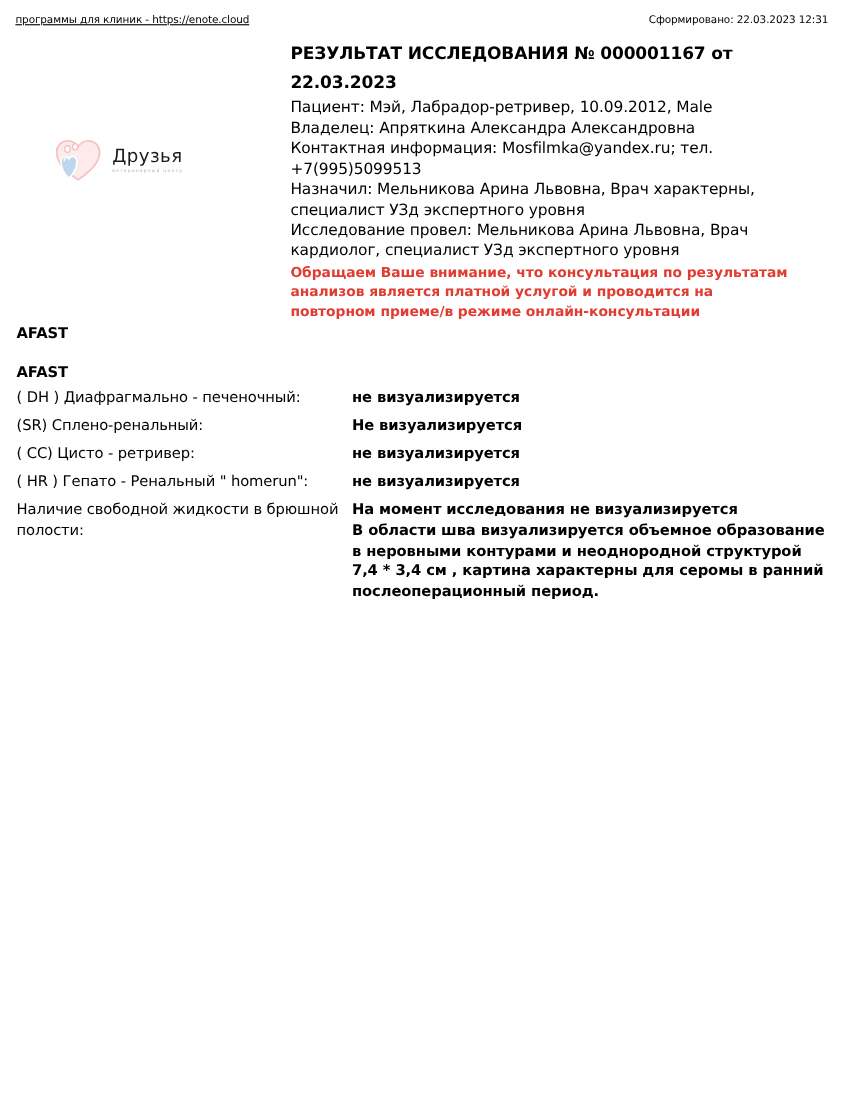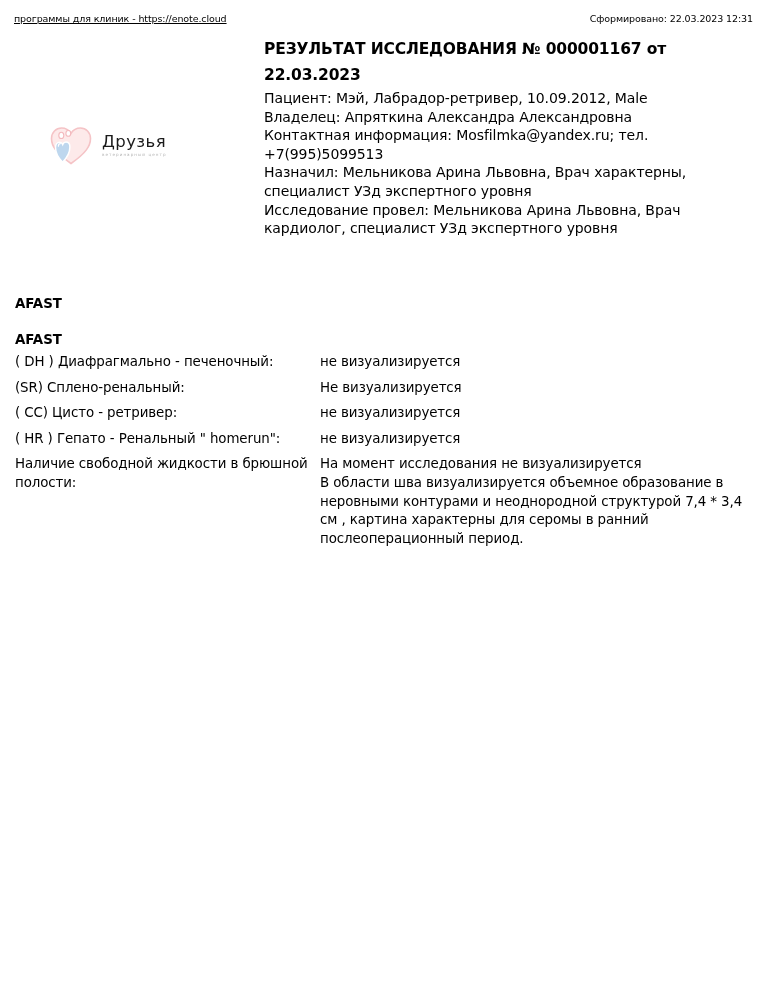--- a/index.html
+++ b/index.html
@@ -125,39 +125,40 @@
     border-collapse: collapse;
   }
   .findings td {
     vertical-align: top;
     font-size: 13.4px;
     line-height: 18.6px;
     letter-spacing: -0.1px;
     padding: 0 0 7px 0;
   }
   .findings td.label { width: 295px; padding-right: 10px; }
-  .findings td.value { width: 430px; }
+  .findings td.value { width: 430px; font-weight: bold; }
   .findings tr.tall td { padding-bottom: 6px; }
   .value-line { display: block; }
 </style>
 </head>
 <body>
 
 <div class="topbar">
   <a class="site-link" href="#">программы для клиник - https://enote.cloud</a>
   <div class="generated">Сформировано: 22.03.2023 12:31</div>
 </div>
 
 <div class="header">
   <div class="doc-title">РЕЗУЛЬТАТ ИССЛЕДОВАНИЯ № 000001167 от 22.03.2023</div>
   <div class="meta-line">Пациент: Мэй, Лабрадор-ретривер, 10.09.2012, Male</div>
   <div class="meta-line">Владелец: Апряткина Александра Александровна</div>
   <div class="meta-line">Контактная информация: Mosfilmka@yandex.ru; тел. +7(995)5099513</div>
   <div class="meta-line">Назначил: Мельникова Арина Львовна, Врач характерны, специалист УЗд экспертного уровня</div>
   <div class="meta-line">Исследование провел: Мельникова Арина Львовна, Врач кардиолог, специалист УЗд экспертного уровня</div>
+  <div class="notice" style="color: rgb(224, 60, 49);">Обращаем Ваше внимание, что консультация по результатам анализов является платной услугой и проводится на повторном приеме/в режиме онлайн-консультации</div>
 </div>
 
 <div class="logo-wrap">
   <div class="logo-mark">
     <svg viewBox="0 0 46 46" width="46" height="46" aria-hidden="true">
       <path d="M23 41.5 C8 31 3.5 24 3.5 16.5 C3.5 10.5 8 6 13.6 6 C17.3 6 20.8 7.9 23 11.2
                C25.2 7.9 28.7 6 32.4 6 C38 6 42.5 10.5 42.5 16.5 C42.5 24 38 31 23 41.5 Z" fill="#fdeaea" stroke="#f5c3c6" stroke-width="1.6"></path>
       <ellipse cx="13.3" cy="13.4" rx="2.5" ry="3.1" fill="#ffffff" stroke="#f3b9bd" stroke-width="1.1"></ellipse>
       <ellipse cx="20.3" cy="11.4" rx="2.4" ry="2.9" fill="#ffffff" stroke="#f3b9bd" stroke-width="1.1"></ellipse>
       <path d="M7.5 25.5 C7.5 22.4 9.3 20.3 11.6 20.3 C13.2 20.3 14.2 21.2 14.7 22.4

